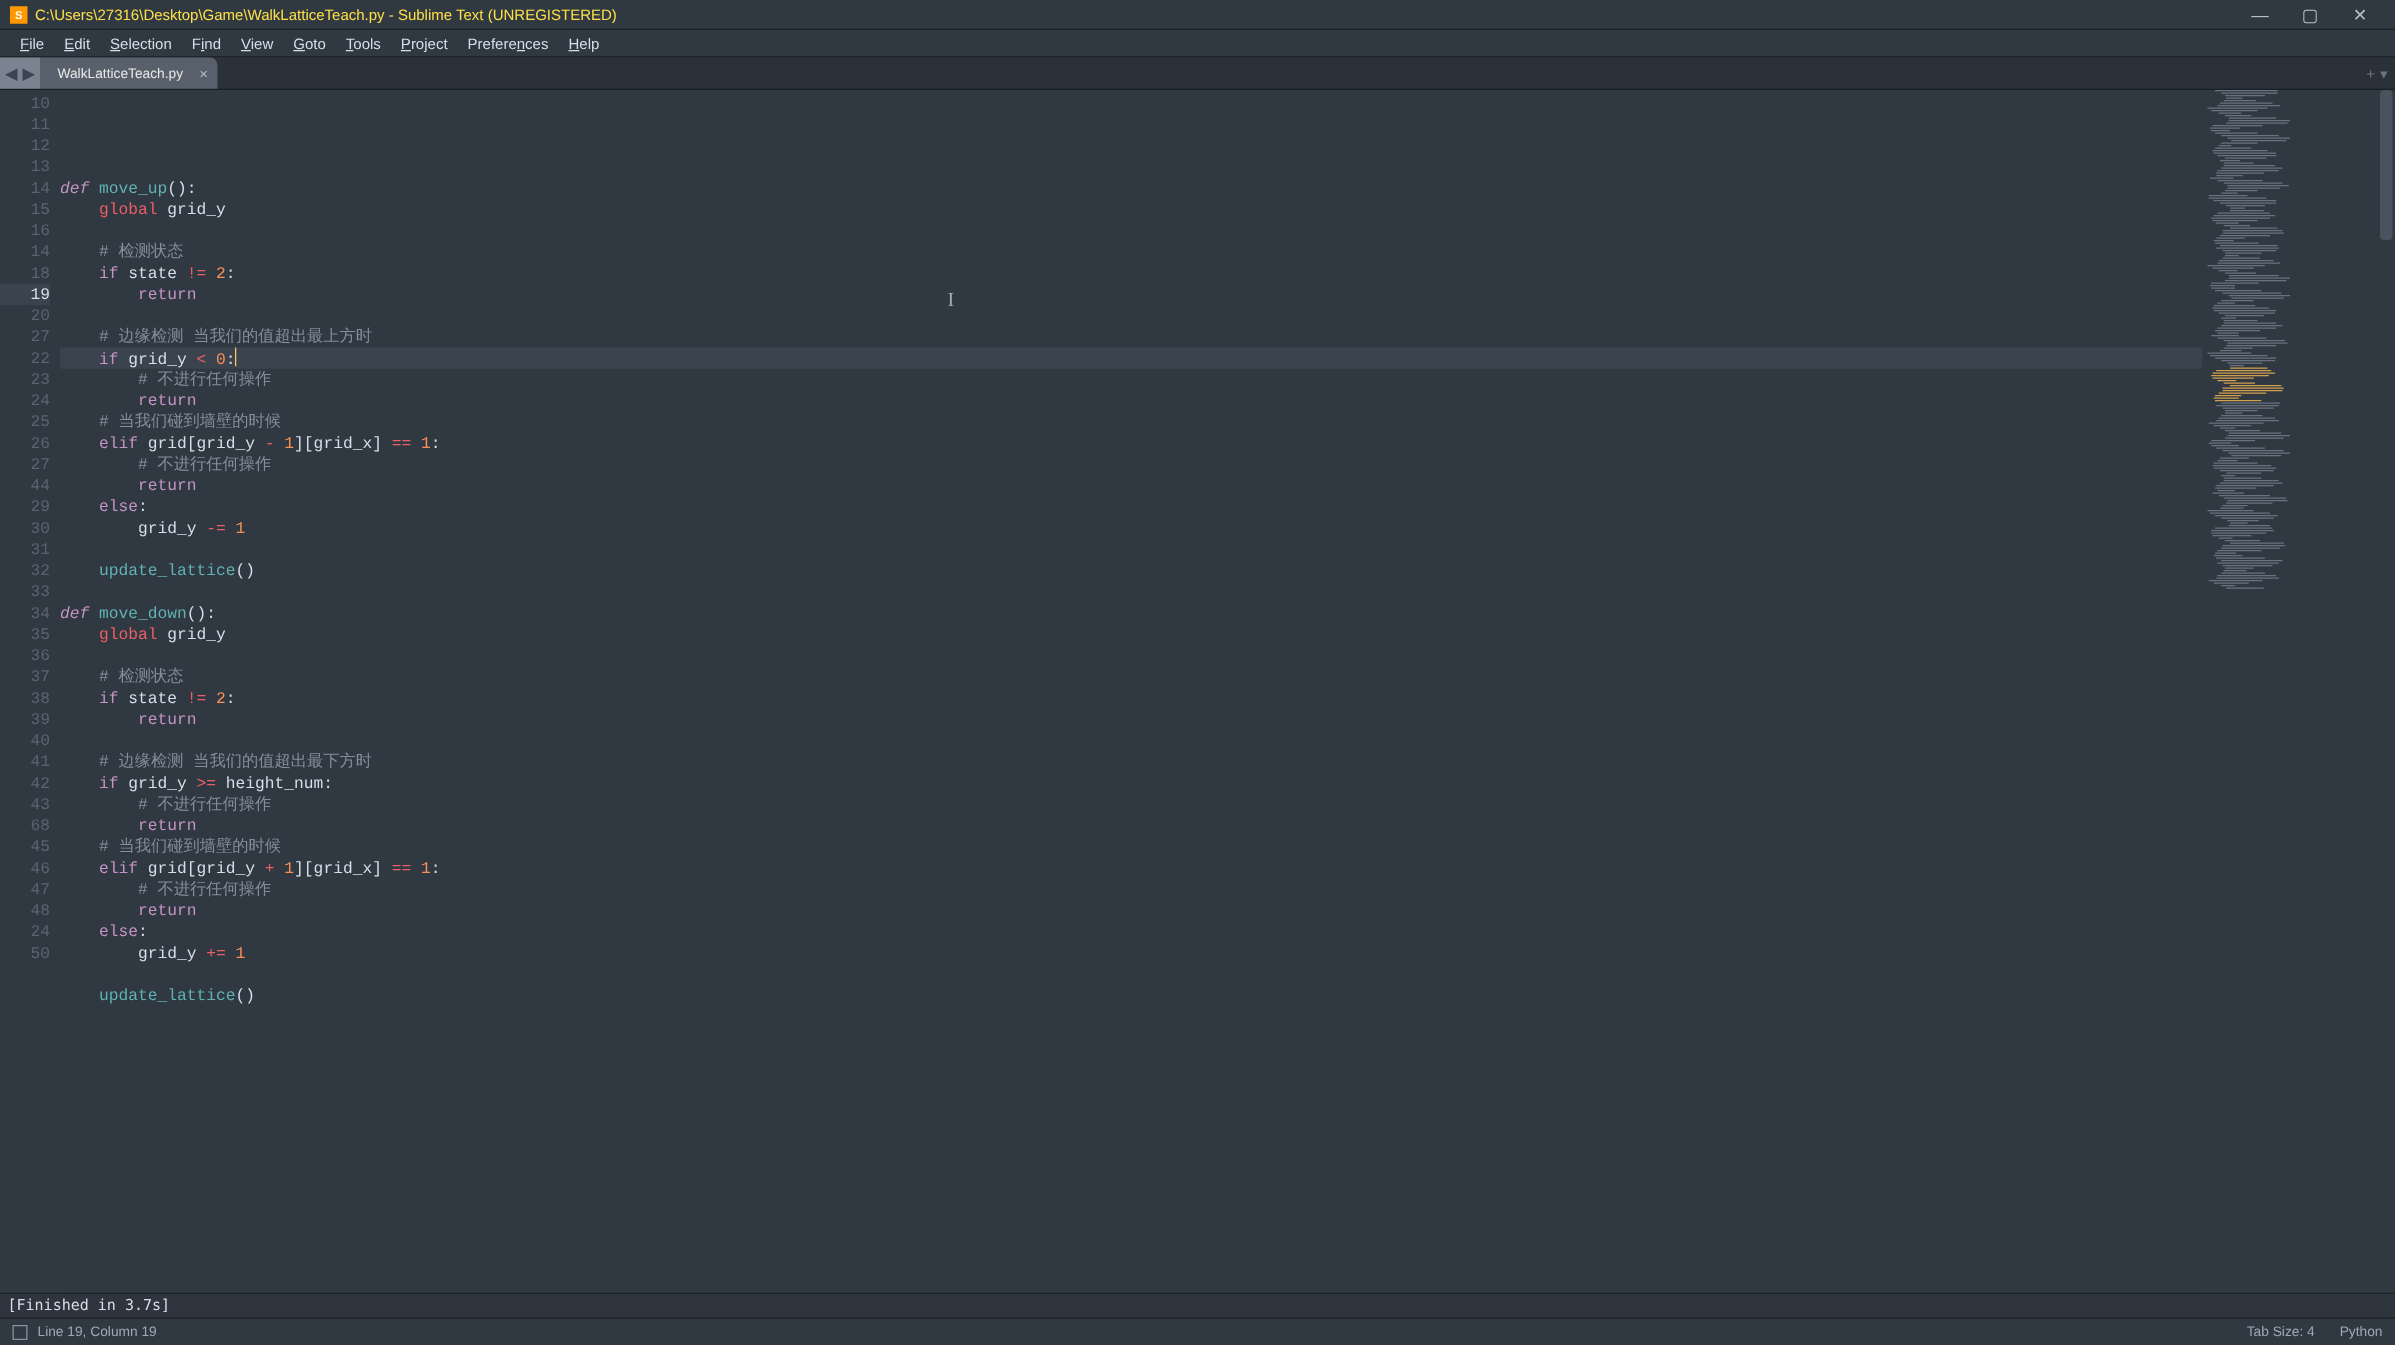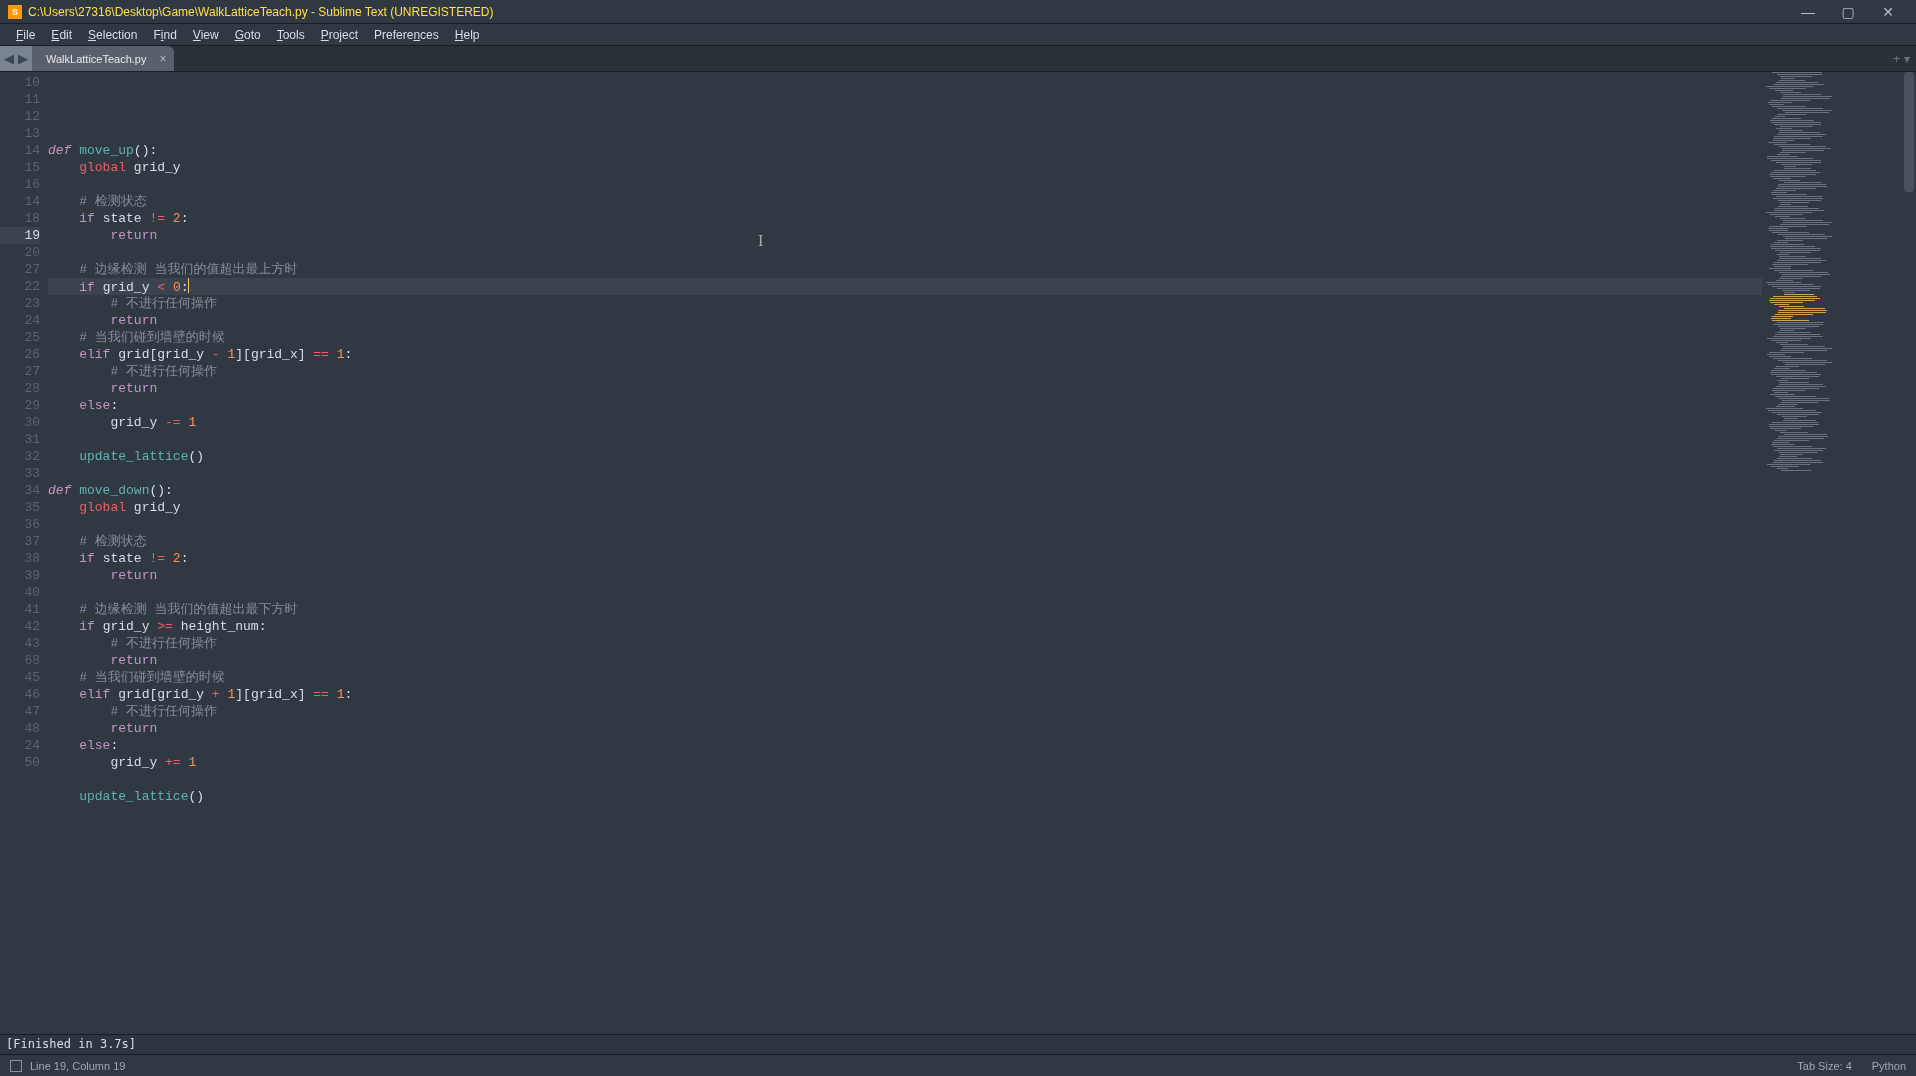--- a/index.html
+++ b/index.html
@@ -252,21 +252,21 @@
       <div class="ln">18</div>
       <div class="ln active">19</div>
       <div class="ln">20</div>
       <div class="ln">27</div>
       <div class="ln">22</div>
       <div class="ln">23</div>
       <div class="ln">24</div>
       <div class="ln">25</div>
       <div class="ln">26</div>
       <div class="ln">27</div>
-      <div class="ln">28</div>
+      <div class="ln">44</div>
       <div class="ln">29</div>
       <div class="ln">30</div>
       <div class="ln">31</div>
       <div class="ln">32</div>
       <div class="ln">33</div>
       <div class="ln">34</div>
       <div class="ln">35</div>
       <div class="ln">36</div>
       <div class="ln">37</div>
       <div class="ln">38</div>

